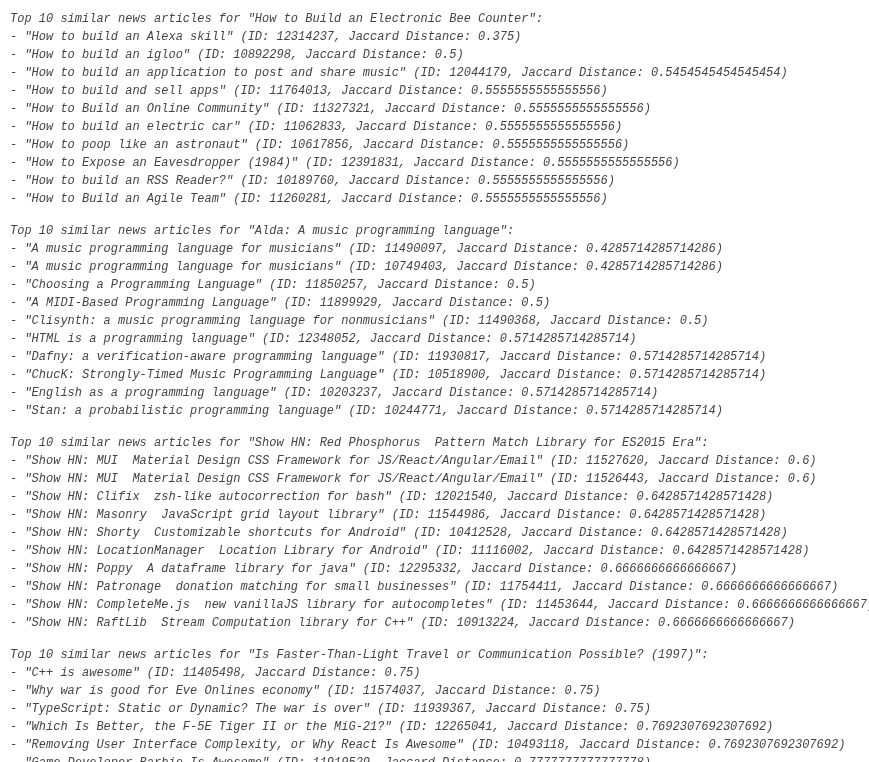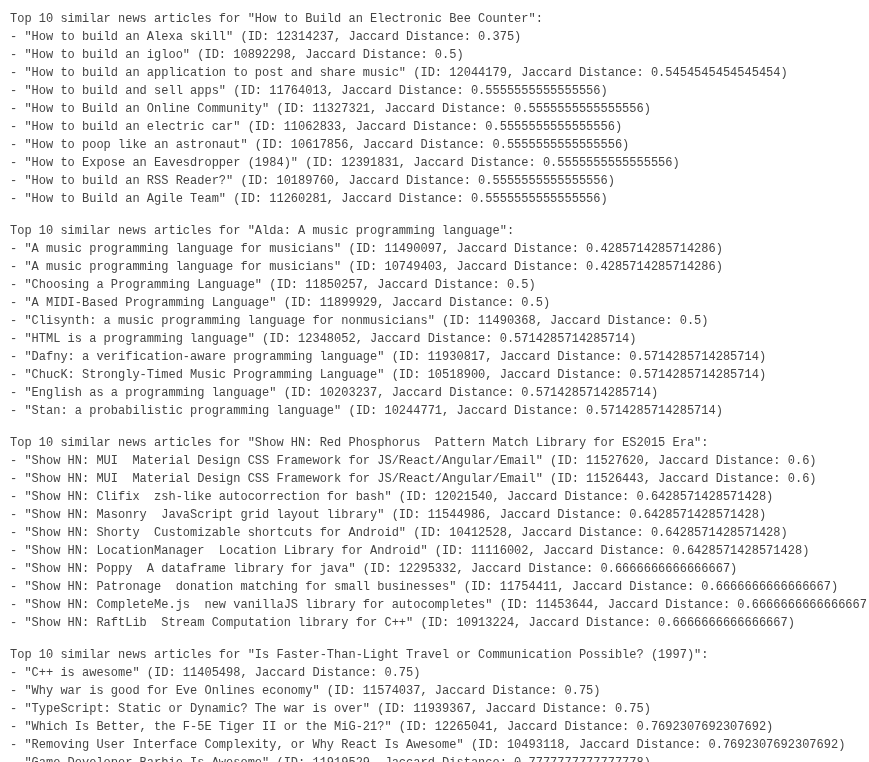--- a/index.html
+++ b/index.html
@@ -9,20 +9,21 @@
     font-size: 12px;
     line-height: 1.5;
     color: #444;
     background: #fff;
     width: 869px;
     box-sizing: border-box;
   }
   .block {
     margin-bottom: 14px;
     white-space: pre;
+    font-style: italic;
   }
   .header {
     display: block;
   }
   .item {
     display: block;
   }
 </style>
 </head>
 <body>

